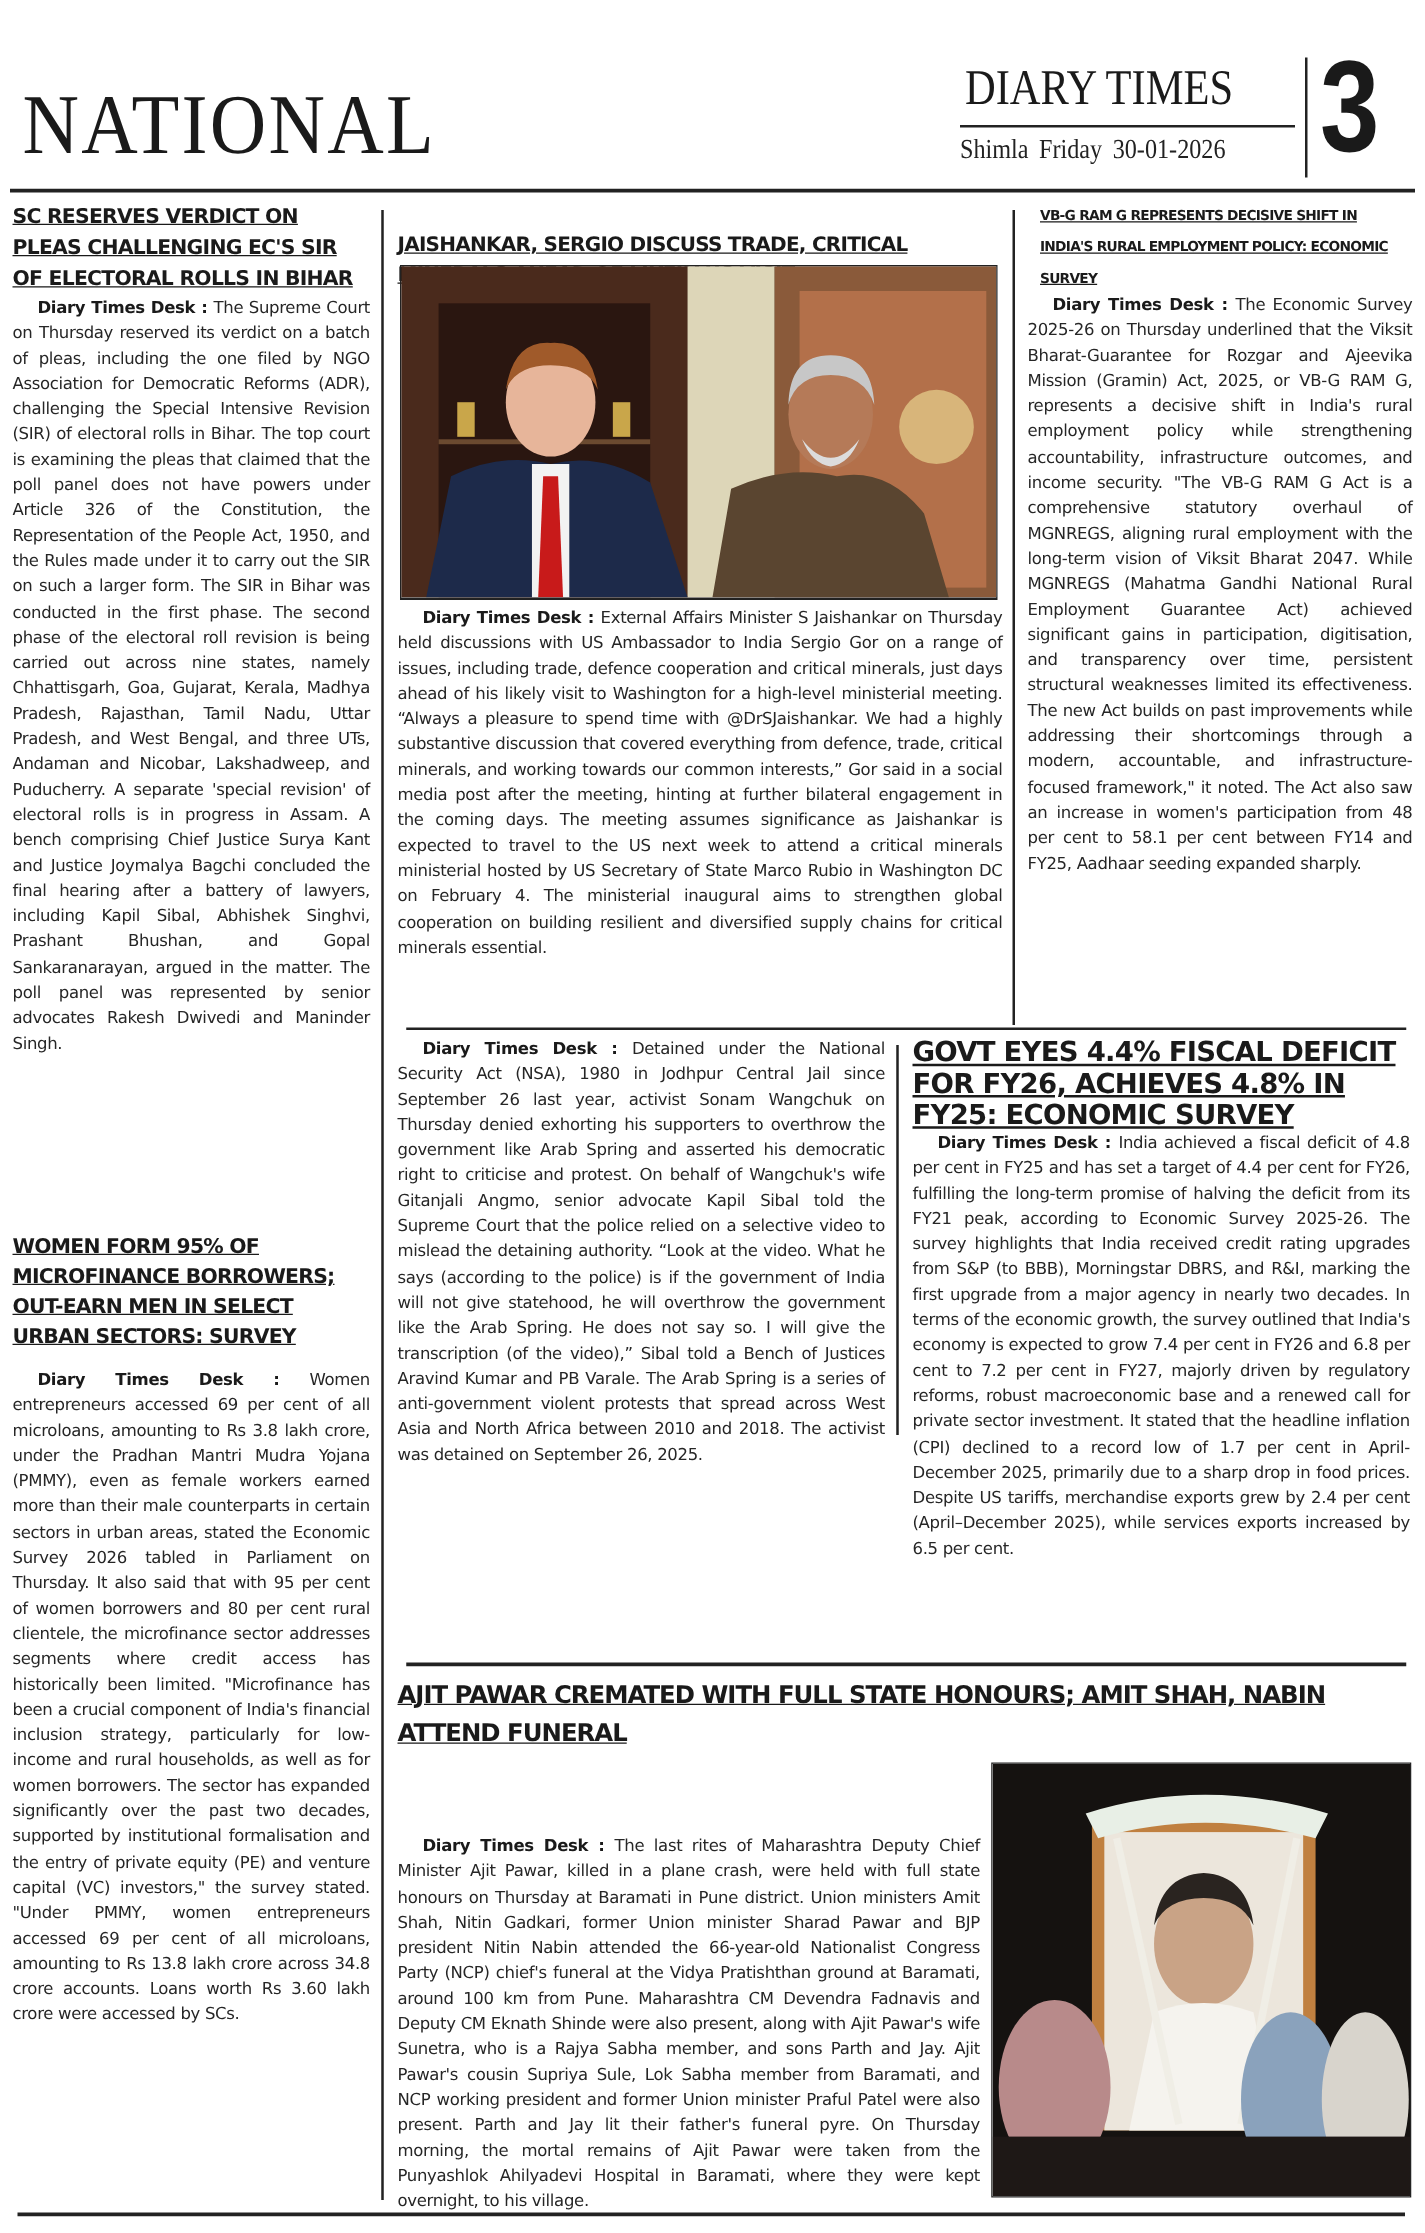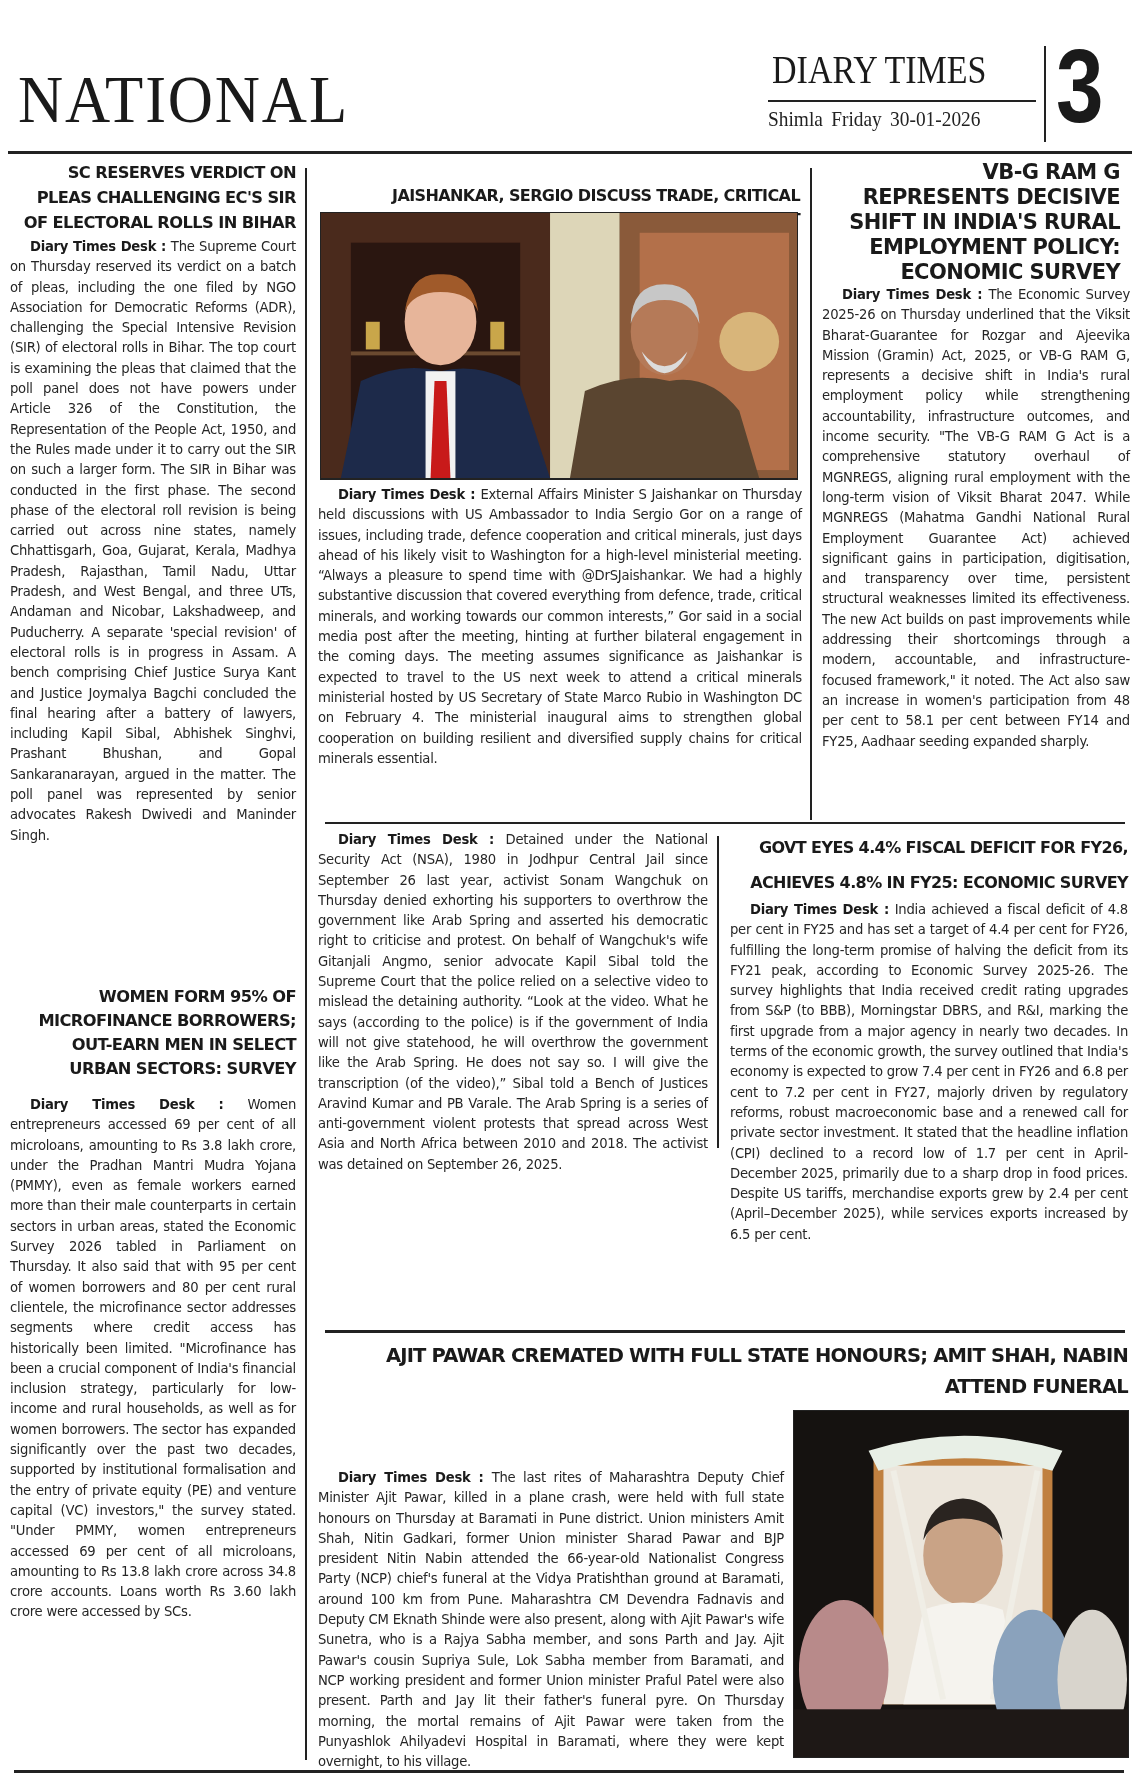--- a/index.html
+++ b/index.html
@@ -11,21 +11,21 @@
   .masthead-rule-small { position: absolute; left: 768px; top: 100px; width: 268px; height: 2px; background: #222; }
   .masthead-dateline { position: absolute; left: 768px; top: 106px; font-family: "Liberation Serif", serif; font-size: 22px; color: #222; transform: scaleX(0.88); transform-origin: left; white-space: nowrap; word-spacing: 4px; }
   .masthead-vrule { position: absolute; left: 1044px; top: 46px; width: 2px; height: 96px; background: #222; }
   .page-number { position: absolute; left: 1056px; top: 34px; font-family: "Liberation Sans", sans-serif; font-weight: bold; font-size: 104px; color: #1a1a1a; transform: scaleX(0.82); transform-origin: left; line-height: 1; }
   .top-rule { position: absolute; left: 8px; top: 151px; width: 1124px; height: 3px; background: #222; }
 
   .vrule { position: absolute; width: 2px; background: #222; }
   .hrule { position: absolute; height: 2px; background: #222; }
 
   .article { position: absolute; }
-  .headline { font-family: "DejaVu Sans", sans-serif; font-weight: bold; text-align: right; color: #1a1a1a; letter-spacing: -0.6px; line-height: 1.45; text-transform: uppercase; }
+  .headline { font-family: "DejaVu Sans", sans-serif; font-weight: bold; text-align: left; color: #1a1a1a; letter-spacing: -0.6px; line-height: 1.45; text-transform: uppercase; text-decoration: underline; }
   .body { font-family: "DejaVu Sans", sans-serif; font-size: 13.2px; line-height: 20.3px; text-align: justify; color: #262626; letter-spacing: -0.25px; }
   .byline { font-weight: bold; color: #1a1a1a; margin-left: 20px; }
 
   .photo { position: absolute; border: 1px solid #222; overflow: hidden; }
   .photo svg { display: block; width: 100%; height: 100%; }
 </style>
 </head>
 <body>
 
 <div class="masthead-section">NATIONAL</div>
@@ -86,36 +86,36 @@
   </svg>
 </div>
 <div class="article" style="left:318px; top:485px; width:484px;">
   <div class="body">
     <span class="byline">Diary Times Desk : </span>
     <span>External Affairs Minister S Jaishankar on Thursday held discussions with US Ambassador to India Sergio Gor on a range of issues, including trade, defence cooperation and critical minerals, just days ahead of his likely visit to Washington for a high-level ministerial meeting. “Always a pleasure to spend time with @DrSJaishankar. We had a highly substantive discussion that covered everything from defence, trade, critical minerals, and working towards our common interests,” Gor said in a social media post after the meeting, hinting at further bilateral engagement in the coming days. The meeting assumes significance as Jaishankar is expected to travel to the US next week to attend a critical minerals ministerial hosted by US Secretary of State Marco Rubio in Washington DC on February 4. The ministerial inaugural aims to strengthen global cooperation on building resilient and diversified supply chains for critical minerals essential.</span>
   </div>
 </div>
 
 <div class="article" style="left:822px; top:160px; width:308px;">
-  <div class="headline" style="font-size:21px; line-height:25px; padding:0 10px;">VB-G RAM G REPRESENTS DECISIVE SHIFT IN INDIA'S RURAL EMPLOYMENT POLICY: ECONOMIC SURVEY</div>
+  <div class="headline" style="font-size:11px; line-height:25px; padding:0 10px;">VB-G RAM G REPRESENTS DECISIVE SHIFT IN INDIA'S RURAL EMPLOYMENT POLICY: ECONOMIC SURVEY</div>
   <div class="body">
     <span class="byline">Diary Times Desk : </span>
     <span>The Economic Survey 2025-26 on Thursday underlined that the Viksit Bharat-Guarantee for Rozgar and Ajeevika Mission (Gramin) Act, 2025, or VB-G RAM G, represents a decisive shift in India's rural employment policy while strengthening accountability, infrastructure outcomes, and income security. "The VB-G RAM G Act is a comprehensive statutory overhaul of MGNREGS, aligning rural employment with the long-term vision of Viksit Bharat 2047. While MGNREGS (Mahatma Gandhi National Rural Employment Guarantee Act) achieved significant gains in participation, digitisation, and transparency over time, persistent structural weaknesses limited its effectiveness. The new Act builds on past improvements while addressing their shortcomings through a modern, accountable, and infrastructure-focused framework," it noted. The Act also saw an increase in women's participation from 48 per cent to 58.1 per cent between FY14 and FY25, Aadhaar seeding expanded sharply.</span>
   </div>
 </div>
 
 <div class="article" style="left:318px; top:830px; width:390px;">
   <div class="body">
     <span class="byline">Diary Times Desk : </span>
     <span>Detained under the National Security Act (NSA), 1980 in Jodhpur Central Jail since September 26 last year, activist Sonam Wangchuk on Thursday denied exhorting his supporters to overthrow the government like Arab Spring and asserted his democratic right to criticise and protest. On behalf of Wangchuk's wife Gitanjali Angmo, senior advocate Kapil Sibal told the Supreme Court that the police relied on a selective video to mislead the detaining authority. “Look at the video. What he says (according to the police) is if the government of India will not give statehood, he will overthrow the government like the Arab Spring. He does not say so. I will give the transcription (of the video),” Sibal told a Bench of Justices Aravind Kumar and PB Varale. The Arab Spring is a series of anti-government violent protests that spread across West Asia and North Africa between 2010 and 2018. The activist was detained on September 26, 2025.</span>
   </div>
 </div>
 
 <div class="article" style="left:730px; top:830px; width:398px;">
-  <div class="headline" style="font-size:16px; line-height:35px;">GOVT EYES 4.4% FISCAL DEFICIT FOR FY26, ACHIEVES 4.8% IN FY25: ECONOMIC SURVEY</div>
+  <div class="headline" style="font-size:22px; line-height:25px;">GOVT EYES 4.4% FISCAL DEFICIT FOR FY26, ACHIEVES 4.8% IN FY25: ECONOMIC SURVEY</div>
   <div class="body">
     <span class="byline">Diary Times Desk : </span>
     <span>India achieved a fiscal deficit of 4.8 per cent in FY25 and has set a target of 4.4 per cent for FY26, fulfilling the long-term promise of halving the deficit from its FY21 peak, according to Economic Survey 2025-26. The survey highlights that India received credit rating upgrades from S&amp;P (to BBB), Morningstar DBRS, and R&amp;I, marking the first upgrade from a major agency in nearly two decades. In terms of the economic growth, the survey outlined that India's economy is expected to grow 7.4 per cent in FY26 and 6.8 per cent to 7.2 per cent in FY27, majorly driven by regulatory reforms, robust macroeconomic base and a renewed call for private sector investment. It stated that the headline inflation (CPI) declined to a record low of 1.7 per cent in April-December 2025, primarily due to a sharp drop in food prices. Despite US tariffs, merchandise exports grew by 2.4 per cent (April–December 2025), while services exports increased by 6.5 per cent.</span>
   </div>
 </div>
 
 <div class="article" style="left:318px; top:1340px; width:810px;">
   <div class="headline" style="font-size:19.5px; line-height:31px; letter-spacing:-0.8px; margin-bottom:21px;">AJIT PAWAR CREMATED WITH FULL STATE HONOURS; AMIT SHAH, NABIN ATTEND FUNERAL</div>
 </div>
 <div class="article" style="left:318px; top:1468px; width:466px;">

